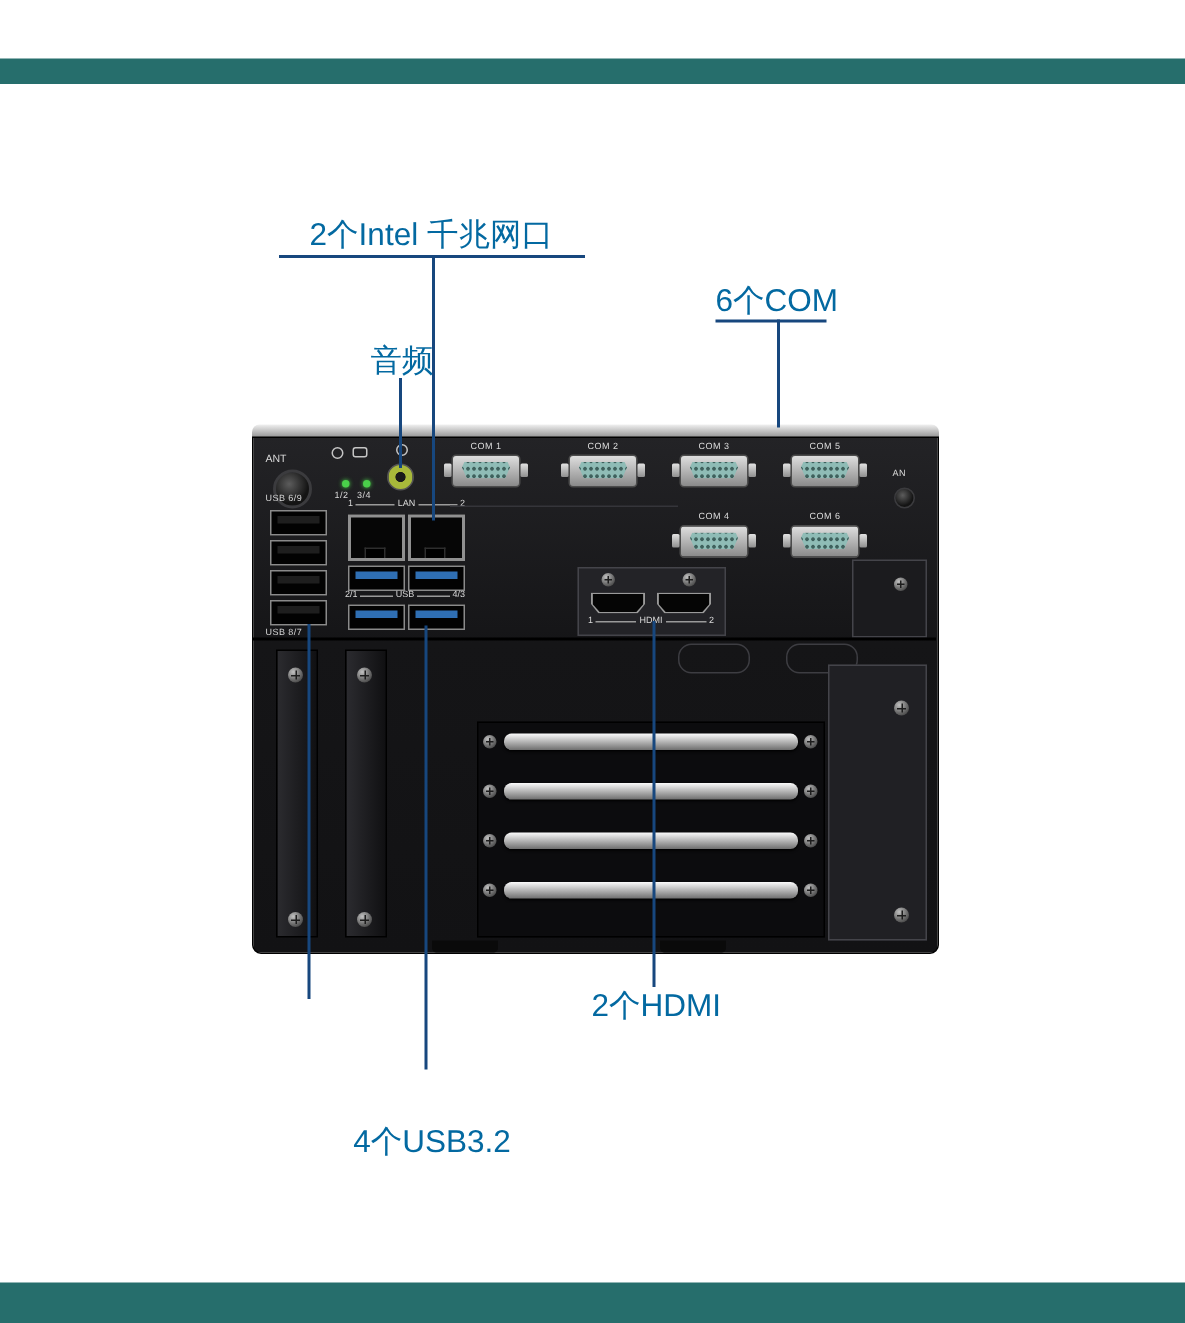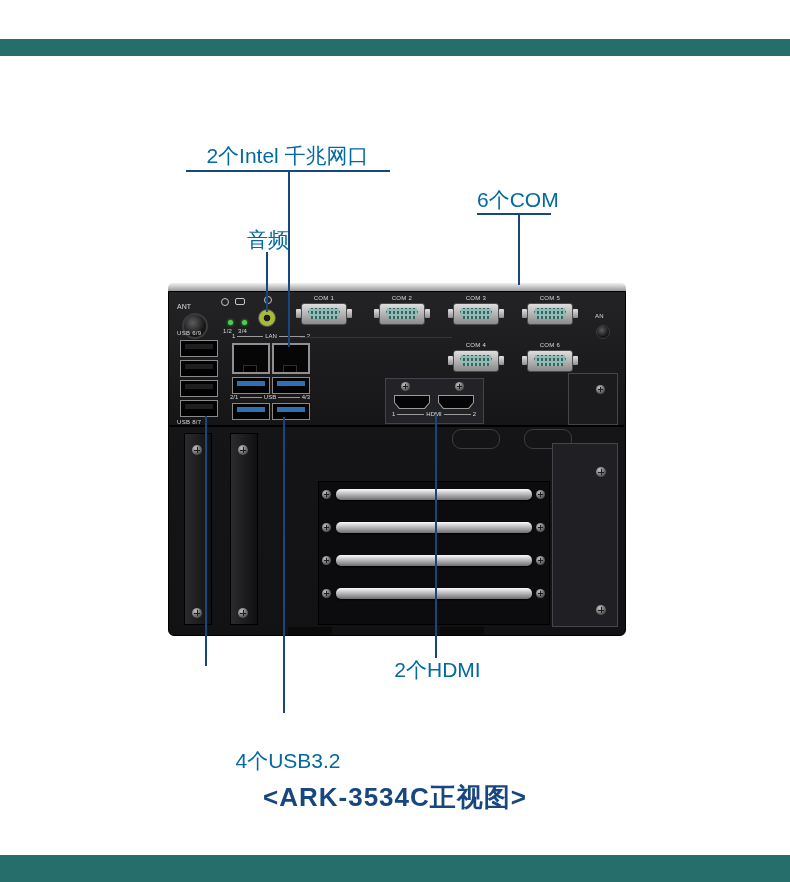--- a/index.html
+++ b/index.html
@@ -75,21 +75,20 @@
 
   <div class="banner" style="top:39px; height:17px;"></div>
   <div class="banner" style="top:855px; height:27px;"></div>
 
   <div class="ann-label" style="left:180px; top:142px; width:215px;">2个Intel 千兆网口</div>
   <div class="ann-label" style="left:238px; top:226px; width:60px;">音频</div>
   <div class="ann-label" style="left:477px; top:186px; width:75px;">6个COM</div>
   <div class="ann-label" style="left:390px; top:656px; width:95px;">2个HDMI</div>
   <div class="ann-label" style="left:228px; top:711px; width:120px;margin-top:36px;">4个USB3.2</div>
 
-  <div class="caption" style="top:780px;">&lt;ARK-3534C正视图&gt;</div>
 
   <div class="device">
     <div class="dev-top-edge"></div>
     <div class="dev-body"></div>
 
     <div class="tiny7" style="left:9px; top:20px;">ANT</div>
     <div class="round-conn" style="left:14px; top:30px; width:22px; height:22px;"></div>
 
     <div class="mini-ring" style="left:53px; top:15px;"></div>
     <div class="mini-rect" style="left:67px; top:15px;"></div>

